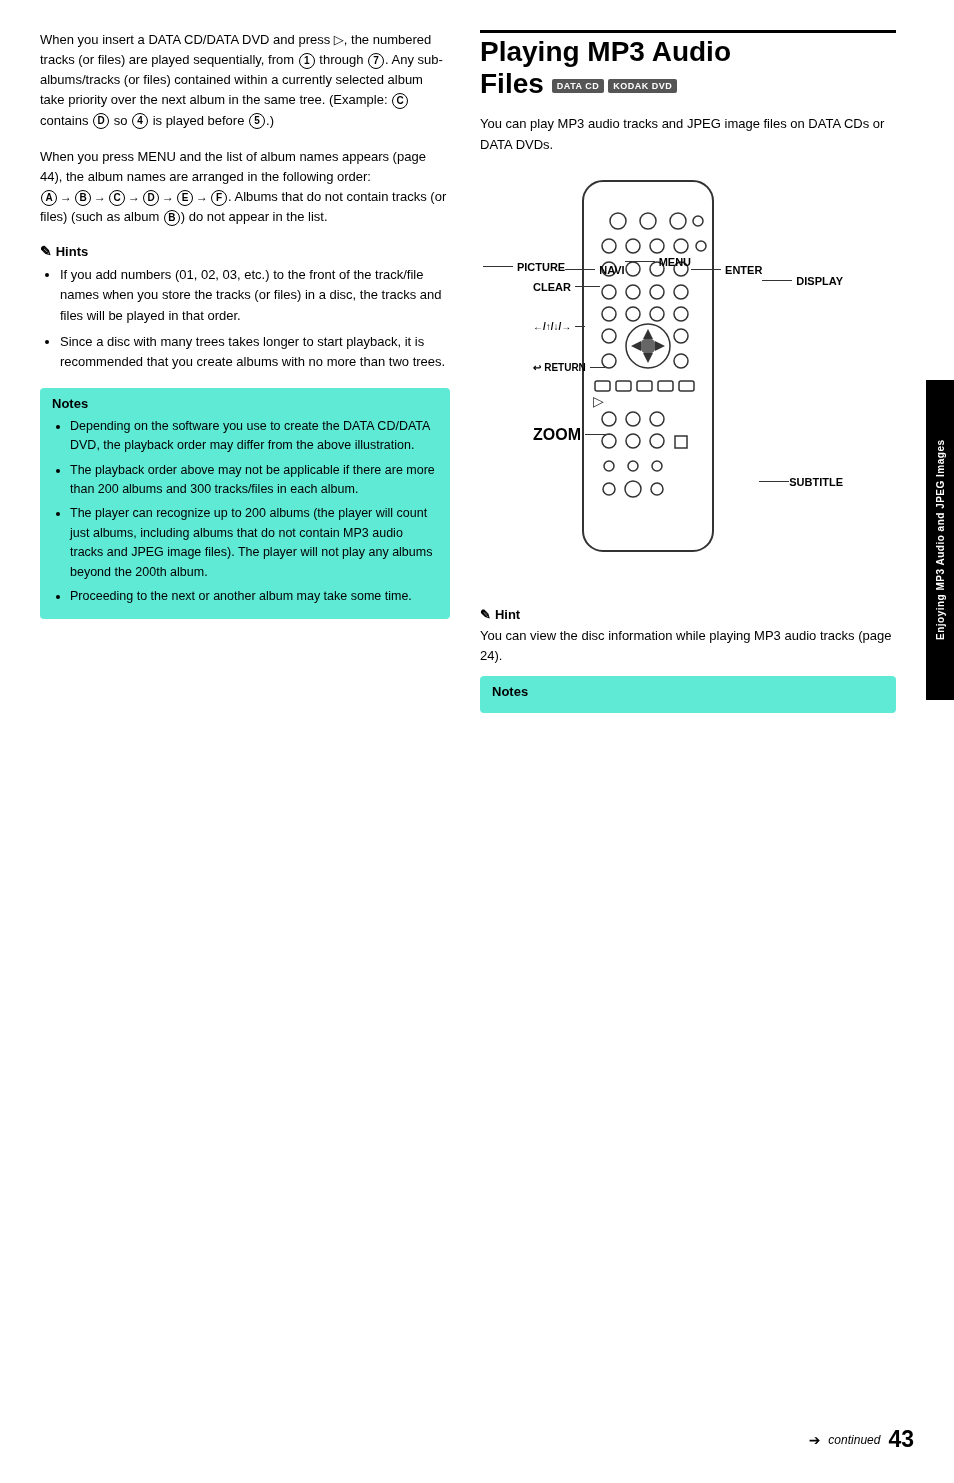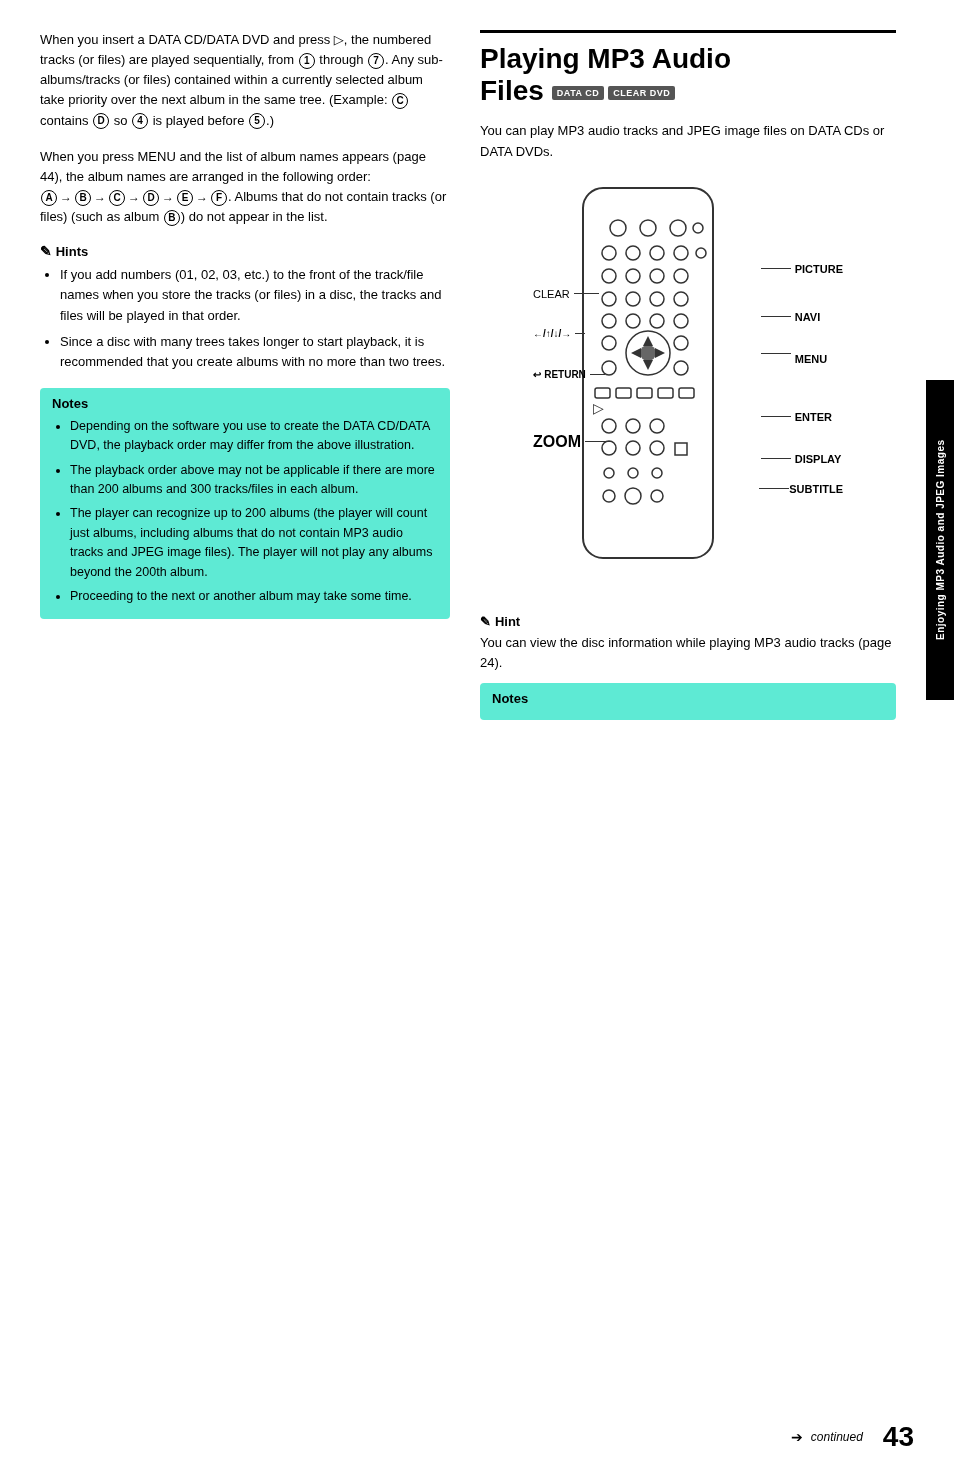--- a/index.html
+++ b/index.html
@@ -153,21 +153,21 @@
       font-size: 12.5px;
       line-height: 1.55;
     }
     .notes-list li {
       margin-bottom: 5px;
     }
 
     
     .page-title-section {
       border-top: 3px solid #000;
-      padding-top: 10px;
+      padding-top: 3px;
       margin-bottom: 14px;
     }
     .page-title {
       font-size: 28px;
       font-weight: bold;
       line-height: 1.15;
       margin-bottom: 4px;
     }
     .title-badges {
       display: flex;
@@ -226,23 +226,22 @@
       right: 40px;
       display: flex;
       align-items: center;
       gap: 8px;
     }
     .continued-text {
       font-size: 12px;
       font-style: italic;
     }
     .page-number {
-      font-size: 28px;
-      font-weight: bold;
-      margin-left: 12px;
+      font-size: 23px;
+      font-weight: bold;
     }
     .arrow-continued {
       font-size: 14px;
     }
 
   </style>
 </head>
 <body>
 
 <div class="page-container">
@@ -289,21 +288,21 @@
 
     <div class="right-column">
 
       <div class="page-title-section">
         <div class="page-title">
           <div>Playing MP3 Audio</div>
           <div style="display:flex; align-items:center; gap:8px; flex-wrap:wrap;">
             <span>Files</span>
             <div class="title-badges">
               <span class="badge badge-data-cd">DATA CD</span>
-              <span class="badge badge-data-dvd">CLEAR DVD</span>
+              <span class="badge badge-data-dvd">KODAK DVD</span>
             </div>
           </div>
         </div>
       </div>
 
       <p class="page-subtitle">You can play MP3 audio tracks and JPEG image files on DATA CDs or DATA DVDs.</p>
 
       <div class="remote-container">
         <div style="position:relative; width:310px; height:420px;">
 
@@ -371,46 +370,46 @@
 
             <circle cx="46" cy="295" r="5" fill="none" stroke="#333" stroke-width="1.5"></circle>
             <circle cx="70" cy="295" r="5" fill="none" stroke="#333" stroke-width="1.5"></circle>
             <circle cx="94" cy="295" r="5" fill="none" stroke="#333" stroke-width="1.5"></circle>
 
             <circle cx="46" cy="318" r="6" fill="none" stroke="#333" stroke-width="1.5"></circle>
             <circle cx="70" cy="318" r="8" fill="none" stroke="#333" stroke-width="1.5"></circle>
             <circle cx="94" cy="318" r="6" fill="none" stroke="#333" stroke-width="1.5"></circle>
           </svg>
 
-          <div style="position:absolute; right:0; top:85px; display:flex; flex-direction:column; gap:8px;">
+          <div style="position:absolute; right:0; top:85px; display:flex; gap:0;">
             <div style="display:flex; align-items:center; gap:4px; margin-bottom:28px;">
               <div style="width:30px; height:1px; background:#333;"></div>
               <span style="font-size:11px; font-weight:bold;">PICTURE</span>
             </div>
             <div style="display:flex; align-items:center; gap:4px; margin-bottom:22px;">
               <div style="width:30px; height:1px; background:#333;"></div>
               <span style="font-size:11px; font-weight:bold;">NAVI</span>
             </div>
-            <div style="display:flex; align-items:flex-start; gap:4px; margin-bottom:38px;">
+            <div style="display:flex; align-items:center; gap:4px; margin-bottom:38px;">
               <div style="width:30px; height:1px; background:#333;"></div>
               <span style="font-size:11px; font-weight:bold;">MENU</span>
             </div>
             <div style="display:flex; align-items:center; gap:4px; margin-bottom:22px;">
               <div style="width:30px; height:1px; background:#333;"></div>
               <span style="font-size:11px; font-weight:bold;">ENTER</span>
             </div>
             <div style="display:flex; align-items:center; gap:4px;">
               <div style="width:30px; height:1px; background:#333;"></div>
               <span style="font-size:11px; font-weight:bold;">DISPLAY</span>
             </div>
           </div>
 
           <div style="position:absolute; left:0; top:110px; display:flex; flex-direction:column; gap:0;">
             <div style="display:flex; align-items:center; gap:4px; margin-bottom:28px;">
-              <span style="font-size:11px; font-weight:normal;">CLEAR</span>
+              <span style="font-size:11px; font-weight:bold;">CLEAR</span>
               <div style="width:25px; height:1px; background:#333;"></div>
             </div>
             <div style="display:flex; align-items:center; gap:4px; margin-bottom:30px;">
               <span style="font-size:10px; font-weight:bold;">←/↑/↓/→</span>
               <div style="width:10px; height:1px; background:#333;"></div>
             </div>
             <div style="display:flex; align-items:center; gap:4px;">
               <span style="font-size:10px; font-weight:bold;">↩ RETURN</span>
               <div style="width:15px; height:1px; background:#333;"></div>
             </div>

